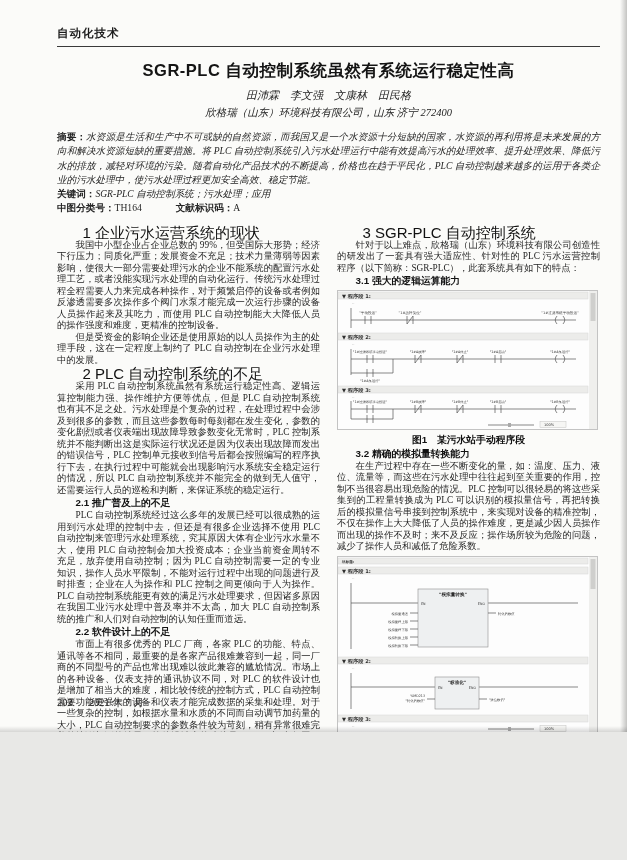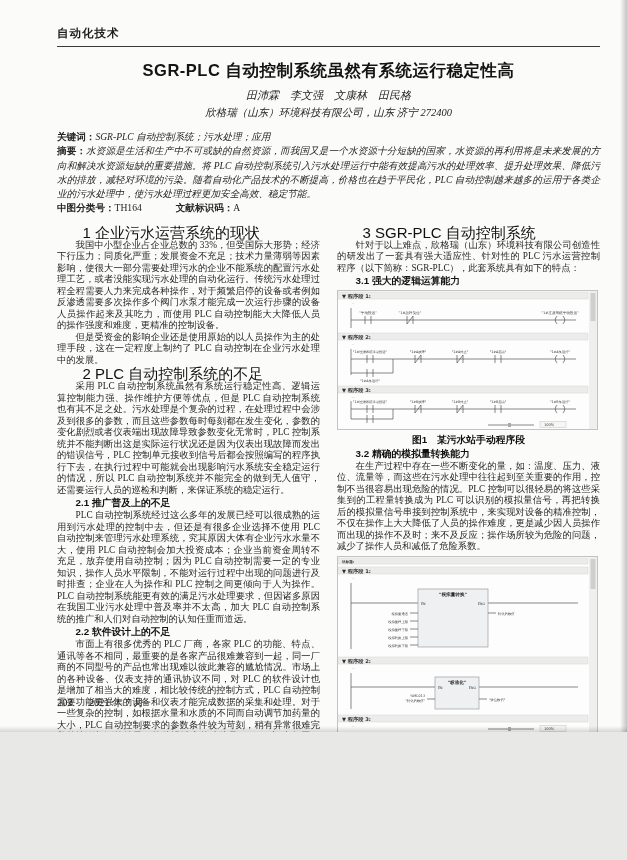--- a/index.html
+++ b/index.html
@@ -68,30 +68,30 @@
   </div>
   <hr class="headrule">
 
   <div class="titleblock">
     <h1 class="article-title">SGR-PLC 自动控制系统虽然有系统运行稳定性高</h1>
     <div class="authors">田沛霖　李文强　文康林　田民格</div>
     <div class="affil">欣格瑞（山东）环境科技有限公司，山东 济宁 272400</div>
   </div>
 
   <div class="meta">
+    <p><span class="lbl">摘要：</span><span class="abstract-text">水资源是生活和生产中不可或缺的自然资源，而我国又是一个水资源十分短缺的国家，水资源的再利用将是未来发展的方向和解决水资源短缺的重要措施。将 PLC 自动控制系统引入污水处理运行中能有效提高污水的处理效率、提升处理效果、降低污水的排放，减轻对环境的污染。随着自动化产品技术的不断提高，价格也在趋于平民化，PLC 自动控制越来越多的运用于各类企业的污水处理中，使污水处理过程更加安全高效、稳定节能。</span></p>
     <p><span class="lbl">关键词：</span><span class="kw-text">SGR-PLC 自动控制系统；污水处理；应用</span></p>
-    <p><span class="lbl">摘要：</span><span class="abstract-text">水资源是生活和生产中不可或缺的自然资源，而我国又是一个水资源十分短缺的国家，水资源的再利用将是未来发展的方向和解决水资源短缺的重要措施。将 PLC 自动控制系统引入污水处理运行中能有效提高污水的处理效率、提升处理效果、降低污水的排放，减轻对环境的污染。随着自动化产品技术的不断提高，价格也在趋于平民化，PLC 自动控制越来越多的运用于各类企业的污水处理中，使污水处理过程更加安全高效、稳定节能。</span></p>
     <p class="clc"><span class="lbl">中图分类号：</span><span>TH164</span><span class="gap"></span><span class="lbl">文献标识码：</span><span>A</span></p>
   </div>
 
   <div class="cols">
 
     <div class="col">
       <h2>1 企业污水运营系统的现状</h2>
-      <p>我国中小型企业占企业总数的 33%，但受国际大形势；经济下行压力；同质化严重；发展资金不充足；技术力量薄弱等因素影响，使很大一部分需要处理污水的企业不能系统的配置污水处理工艺，或者没能实现污水处理的自动化运行。传统污水处理过程全程需要人力来完成各种操作，对于频繁启停的设备或者例如反渗透需要多次操作多个阀门水泵才能完成一次运行步骤的设备人员操作起来及其吃力，而使用 PLC 自动控制能大大降低人员的操作强度和难度，更精准的控制设备。</p>
+      <p>我国中小型企业占企业总数的 99%，但受国际大形势；经济下行压力；同质化严重；发展资金不充足；技术力量薄弱等因素影响，使很大一部分需要处理污水的企业不能系统的配置污水处理工艺，或者没能实现污水处理的自动化运行。传统污水处理过程全程需要人力来完成各种操作，对于频繁启停的设备或者例如反渗透需要多次操作多个阀门水泵才能完成一次运行步骤的设备人员操作起来及其吃力，而使用 PLC 自动控制能大大降低人员的操作强度和难度，更精准的控制设备。</p>
       <p>但是受资金的影响企业还是使用原始的以人员操作为主的处理手段，这在一定程度上制约了 PLC 自动控制在企业污水处理中的发展。</p>
       <h2>2 PLC 自动控制系统的不足</h2>
       <p>采用 PLC 自动控制系统虽然有系统运行稳定性高、逻辑运算控制能力强、操作维护方便等优点，但是 PLC 自动控制系统也有其不足之处。污水处理是个复杂的过程，在处理过程中会涉及到很多的参数，而且这些参数每时每刻都在发生变化，参数的变化剧烈或者仪表端出现故障导致参数变化无常时，PLC 控制系统并不能判断出这是实际运行状况还是因为仪表出现故障而发出的错误信号，PLC 控制单元接收到信号后都会按照编写的程序执行下去，在执行过程中可能就会出现影响污水系统安全稳定运行的情况，所以 PLC 自动控制系统并不能完全的做到无人值守，还需要运行人员的巡检和判断，来保证系统的稳定运行。</p>
       <h3>2.1 推广普及上的不足</h3>
       <p>PLC 自动控制系统经过这么多年的发展已经可以很成熟的运用到污水处理的控制中去，但还是有很多企业选择不使用 PLC 自动控制来管理污水处理系统，究其原因大体有企业污水水量不大，使用 PLC 自动控制会加大投资成本；企业当前资金周转不充足，放弃使用自动控制；因为 PLC 自动控制需要一定的专业知识，操作人员水平限制，不能对运行过程中出现的问题进行及时排查；企业在人为操作和 PLC 控制之间更倾向于人为操作。PLC 自动控制系统能更有效的满足污水处理要求，但因诸多原因在我国工业污水处理中普及率并不太高，加大 PLC 自动控制系统的推广和人们对自动控制的认知任重而道远。</p>
       <h3>2.2 软件设计上的不足</h3>
       <p>市面上有很多优秀的 PLC 厂商，各家 PLC 的功能、特点、通讯等各不相同，最重要的是各家产品很难兼容到一起，同一厂商的不同型号的产品也常出现难以彼此兼容的尴尬情况。市场上的各种设备、仪表支持的通讯协议不同，对 PLC 的软件设计也是增加了相当大的难度，相比较传统的控制方式，PLC 自动控制需要功能更强大的设备和仪表才能完成数据的采集和处理。对于一些复杂的控制，如根据水量和水质的不同而自动调节加药量的大小，PLC 自动控制要求的参数条件较为苛刻，稍有异常很难完美的达到想要的结果。软件设计上的难处是 PLC 厂商-电气工程师-设备仪表生产商-企业之间难以协调一致造成的状况，在自动化的道路上需要所有人的共同努力才能使自动化更普遍的应用到生产中去。</p>
     </div>
 
     <div class="col">

